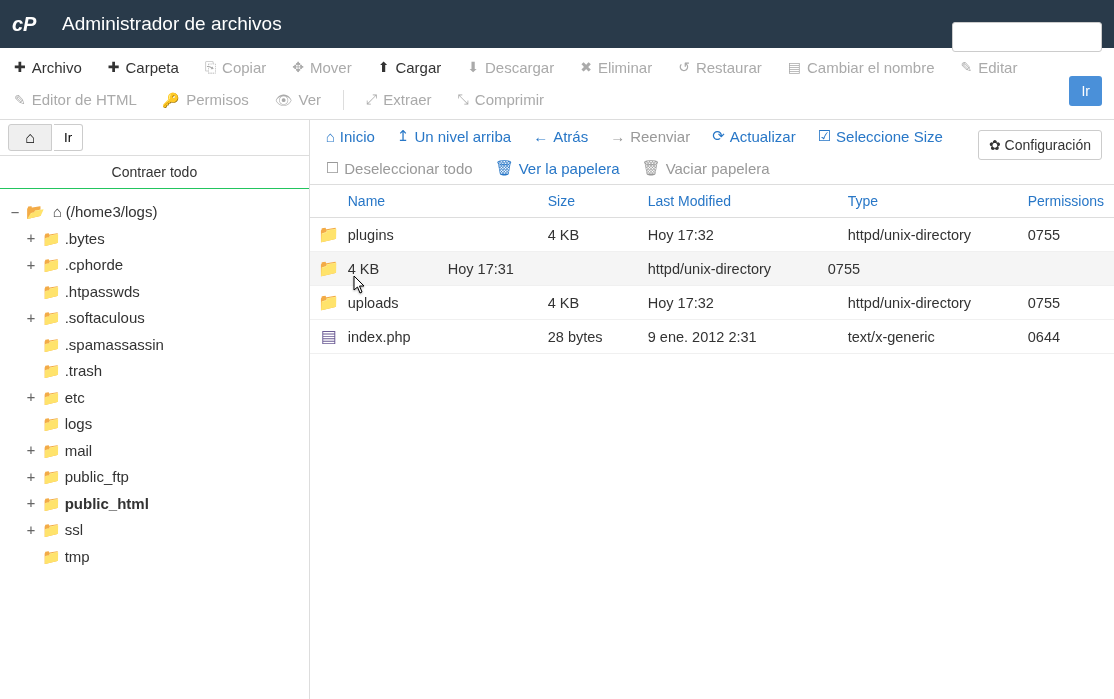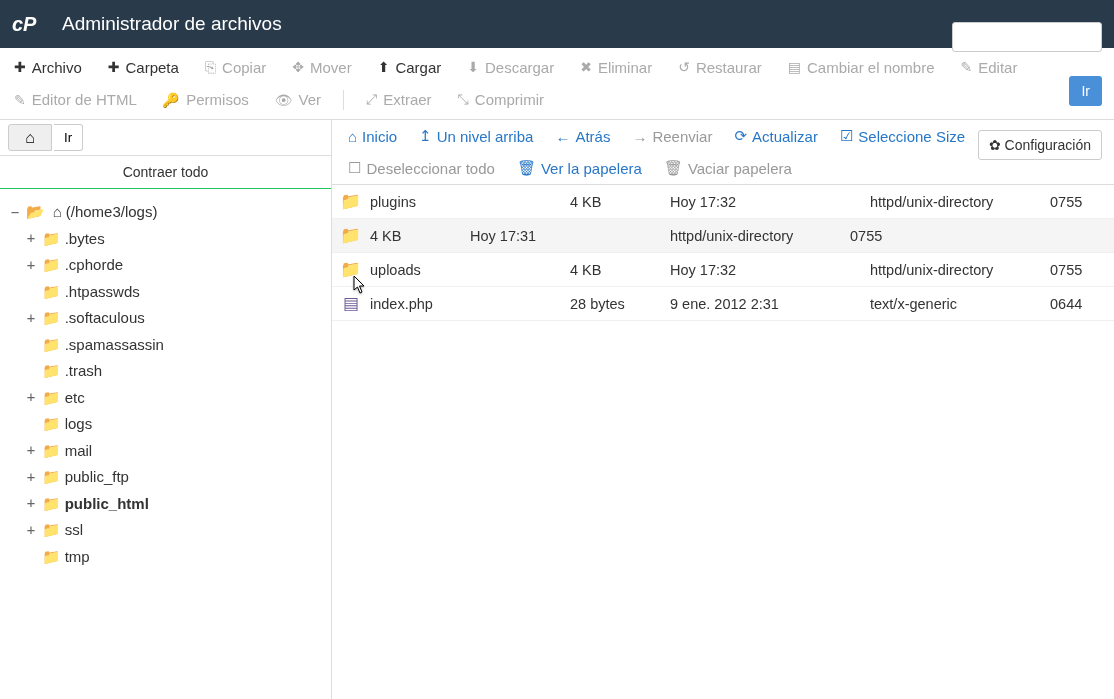--- a/index.html
+++ b/index.html
@@ -287,20 +287,28 @@
             <span>🗑</span>
             <span>Ver la papelera</span>
           </button>
         <button class="action-btn disabled">
             <span>🗑</span>
             <span>Vaciar papelera</span>
           </button>
       </div>
     </div>
 
+    <div class="table-head">
+      <div class="col-icon"></div>
+      <div class="col-name">Name</div>
+      <div class="col-size">Size</div>
+      <div class="col-mod">Last Modified</div>
+      <div class="col-type">Type</div>
+      <div class="col-perm">Permissions</div>
+    </div>
 
     <div class="file-rows" id="file-rows">
         <div class="file-row">
           <div class="file-icon">📁</div>
           <div class="col-name">plugins</div>
           <div class="col-size">4 KB</div>
           <div class="col-mod">Hoy 17:32</div>
           <div class="col-type">httpd/unix-directory</div>
           <div class="col-perm">0755</div>
         </div>

